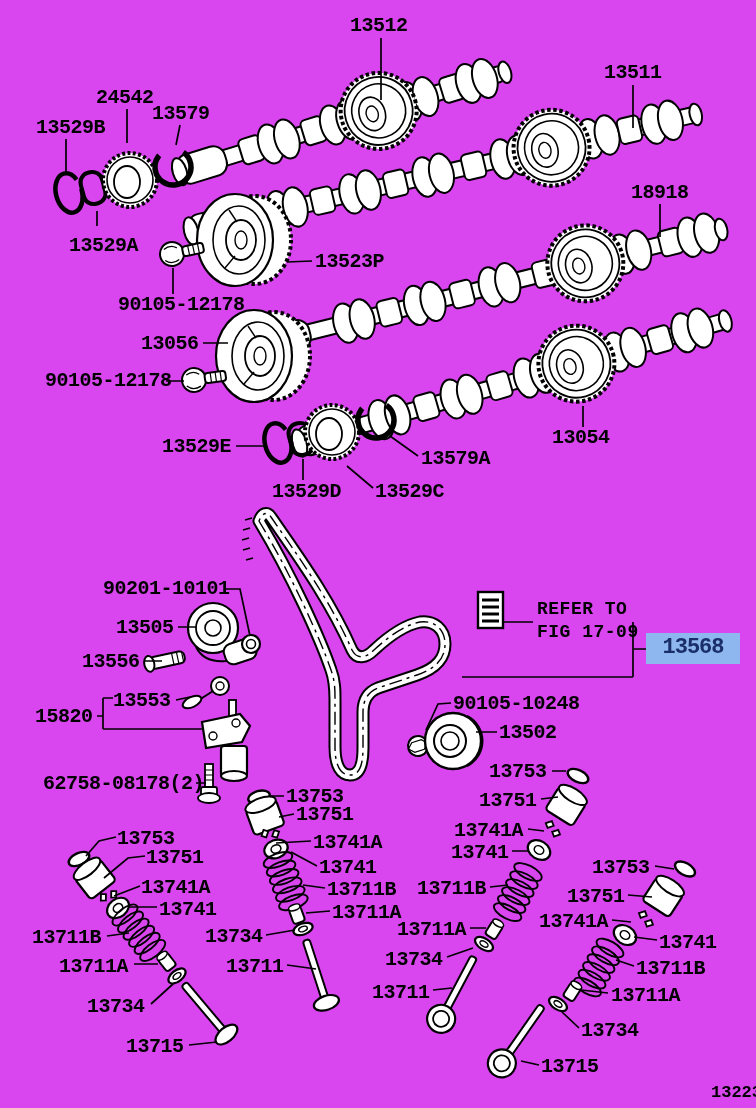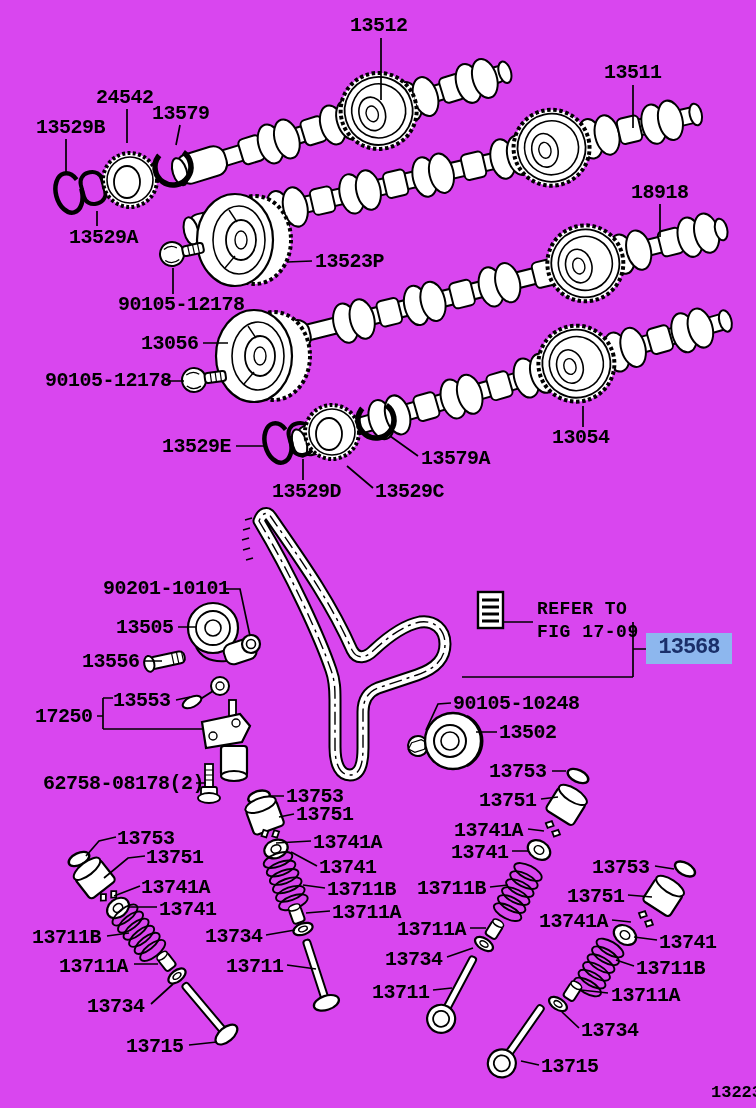--- a/index.html
+++ b/index.html
@@ -3,21 +3,21 @@
 <meta charset="utf-8">
 <style>
   html,body{margin:0;padding:0;background:#fff;}
   #page{position:relative;width:756px;height:1108px;background:#d946ef;overflow:hidden;
         font-family:"Liberation Mono",monospace;}
   #art{position:absolute;left:0;top:0;}
   .co{position:absolute;font:bold 20px "Liberation Mono",monospace;color:#000;
       white-space:nowrap;line-height:20px;letter-spacing:-0.5px;}
   .note-line{position:absolute;font:bold 18px "Liberation Mono",monospace;color:#000;
       white-space:nowrap;line-height:20px;letter-spacing:0.5px;}
-  .hl{position:absolute;left:646px;top:633px;width:86px;height:31px;background:#8db7ee;
+  .hl{position:absolute;left:646px;top:633px;width:94px;height:31px;background:#8db7ee;
       color:#1a2f6a;font:bold 22px "Liberation Mono",monospace;text-align:center;
       line-height:30px;letter-spacing:-1px;}
   .figcode{position:absolute;left:711px;top:1083px;font:bold 17px "Liberation Mono",monospace;
       color:#000;letter-spacing:0;}
 </style>
 </head>
 <body>
 
 <div id="page">
 
@@ -351,35 +351,35 @@
            M284,796 H269 M294,814 L279,817 M311,841 L276,843 M317,866 L291,852
            M325,888 L303,885 M330,911 L306,913 M266,935 L295,930 M287,965 L316,969"></path>
 </svg>
 
 <span class="co" style="left:350px;top:16px">13512</span>
 <span class="co" style="left:604px;top:63px">13511</span>
 <span class="co" style="left:96px;top:88px">24542</span>
 <span class="co" style="left:152px;top:104px">13579</span>
 <span class="co" style="left:36px;top:118px">13529B</span>
 <span class="co" style="left:631px;top:183px">18918</span>
-<span class="co" style="left:69px;top:228px">13529A</span>
+<span class="co" style="left:69px;top:236px">13529A</span>
 <span class="co" style="left:315px;top:252px">13523P</span>
 <span class="co" style="left:118px;top:295px">90105-12178</span>
 <span class="co" style="left:141px;top:334px">13056</span>
 <span class="co" style="left:45px;top:371px">90105-12178</span>
 <span class="co" style="left:552px;top:428px">13054</span>
 <span class="co" style="left:162px;top:437px">13529E</span>
 <span class="co" style="left:421px;top:449px">13579A</span>
 <span class="co" style="left:272px;top:482px">13529D</span>
 <span class="co" style="left:375px;top:482px">13529C</span>
 <span class="co" style="left:103px;top:579px">90201-10101</span>
 <span class="co" style="left:116px;top:618px">13505</span>
 <span class="co" style="left:82px;top:652px">13556</span>
 <span class="co" style="left:113px;top:691px">13553</span>
-<span class="co" style="left:35px;top:707px">17250</span>
+<span class="co" style="left:35px;top:707px">15820</span>
 <span class="co" style="left:43px;top:774px">62758-08178(2)</span>
 <span class="co" style="left:453px;top:694px">90105-10248</span>
 <span class="co" style="left:499px;top:723px">13502</span>
 <span class="co" style="left:489px;top:762px">13753</span>
 <span class="co" style="left:479px;top:791px">13751</span>
 <span class="co" style="left:454px;top:821px">13741A</span>
 <span class="co" style="left:451px;top:843px">13741</span>
 <span class="co" style="left:592px;top:858px">13753</span>
 <span class="co" style="left:567px;top:887px">13751</span>
 <span class="co" style="left:539px;top:912px">13741A</span>

